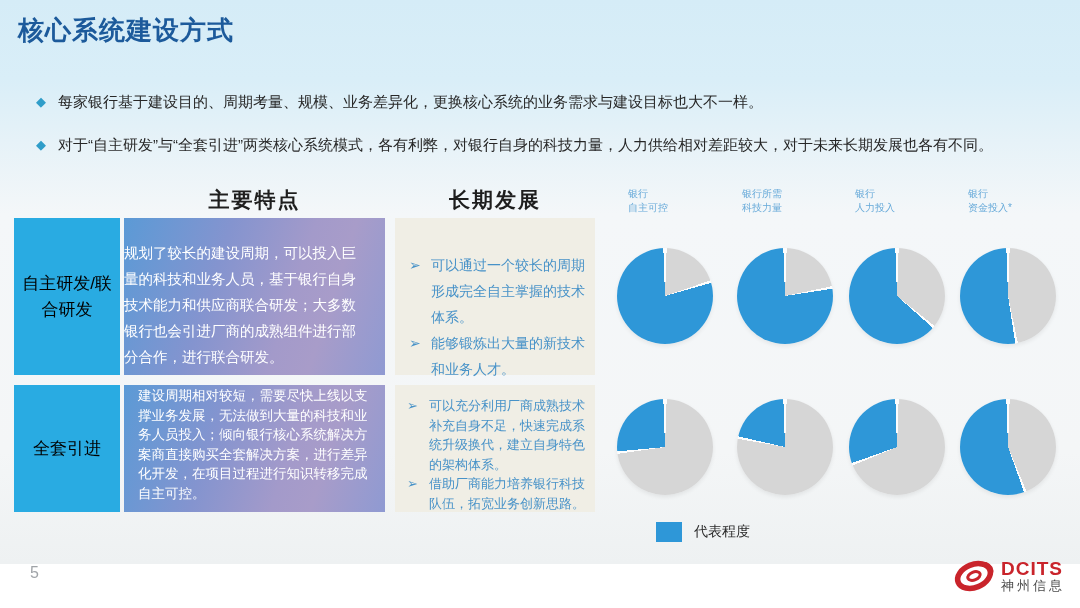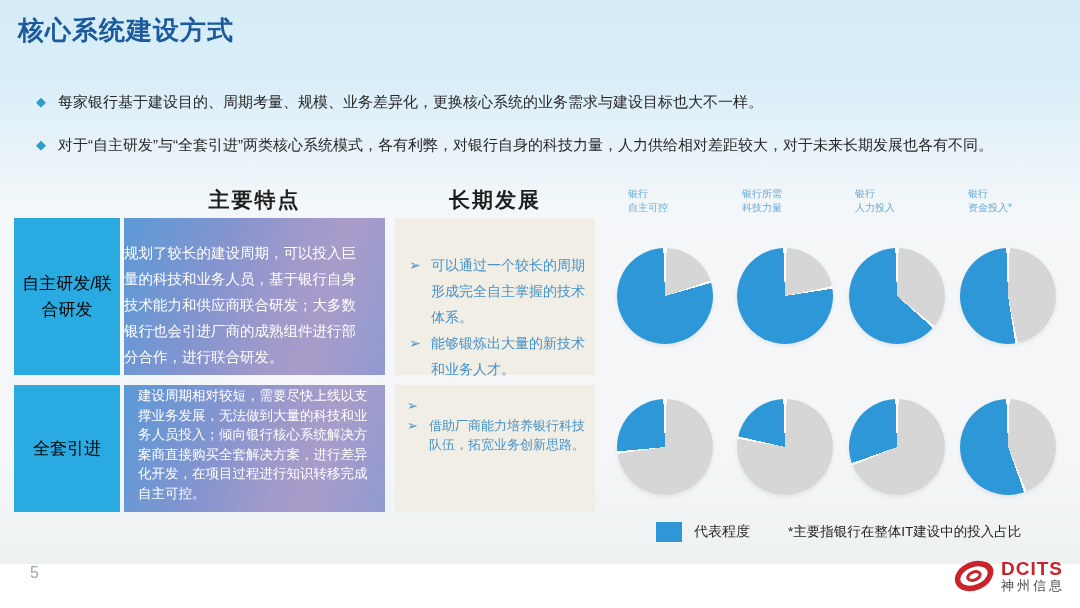--- a/index.html
+++ b/index.html
@@ -147,41 +147,41 @@
       </div>
     </div>
   </div>
 
   <div class="row2">
     <div class="row-label">全套引进</div>
     <div class="features-box">建设周期相对较短，需要尽快上线以支撑业务发展，无法做到大量的科技和业务人员投入；倾向银行核心系统解决方案商直接购买全套解决方案，进行差异化开发，在项目过程进行知识转移完成自主可控。</div>
     <div class="longterm-box">
       <div class="lt-item">
         <span class="lt-marker">➢</span>
+        <span>可以充分利用厂商成熟技术补充自身不足，快速完成系统升级换代，建立自身特色的架构体系。</span>
       </div>
       <div class="lt-item">
         <span class="lt-marker">➢</span>
         <span>借助厂商能力培养银行科技队伍，拓宽业务创新思路。</span>
       </div>
     </div>
   </div>
 
   <div class="pie r0 c0" style="background: conic-gradient(rgb(253, 253, 253) 0deg, rgb(253, 253, 253) 2deg, rgb(214, 214, 214) 2deg, rgb(214, 214, 214) 71deg, rgb(253, 253, 253) 71deg, rgb(253, 253, 253) 74deg, rgb(46, 151, 216) 74deg, rgb(46, 151, 216) 358deg, rgb(253, 253, 253) 358deg, rgb(253, 253, 253) 360deg);"></div>
   <div class="pie r0 c1" style="background: conic-gradient(rgb(253, 253, 253) 0deg, rgb(253, 253, 253) 2deg, rgb(214, 214, 214) 2deg, rgb(214, 214, 214) 78.2deg, rgb(253, 253, 253) 78.2deg, rgb(253, 253, 253) 81.2deg, rgb(46, 151, 216) 81.2deg, rgb(46, 151, 216) 358deg, rgb(253, 253, 253) 358deg, rgb(253, 253, 253) 360deg);"></div>
   <div class="pie r0 c2" style="background: conic-gradient(rgb(253, 253, 253) 0deg, rgb(253, 253, 253) 2deg, rgb(214, 214, 214) 2deg, rgb(214, 214, 214) 128.6deg, rgb(253, 253, 253) 128.6deg, rgb(253, 253, 253) 131.6deg, rgb(46, 151, 216) 131.6deg, rgb(46, 151, 216) 358deg, rgb(253, 253, 253) 358deg, rgb(253, 253, 253) 360deg);"></div>
   <div class="pie r0 c3" style="background: conic-gradient(rgb(253, 253, 253) 0deg, rgb(253, 253, 253) 2deg, rgb(214, 214, 214) 2deg, rgb(214, 214, 214) 168.2deg, rgb(253, 253, 253) 168.2deg, rgb(253, 253, 253) 171.2deg, rgb(46, 151, 216) 171.2deg, rgb(46, 151, 216) 358deg, rgb(253, 253, 253) 358deg, rgb(253, 253, 253) 360deg);"></div>
   <div class="pie r1 c0" style="background: conic-gradient(rgb(253, 253, 253) 0deg, rgb(253, 253, 253) 2deg, rgb(214, 214, 214) 2deg, rgb(214, 214, 214) 261.8deg, rgb(253, 253, 253) 261.8deg, rgb(253, 253, 253) 264.8deg, rgb(46, 151, 216) 264.8deg, rgb(46, 151, 216) 358deg, rgb(253, 253, 253) 358deg, rgb(253, 253, 253) 360deg);"></div>
   <div class="pie r1 c1" style="background: conic-gradient(rgb(253, 253, 253) 0deg, rgb(253, 253, 253) 2deg, rgb(214, 214, 214) 2deg, rgb(214, 214, 214) 279.8deg, rgb(253, 253, 253) 279.8deg, rgb(253, 253, 253) 282.8deg, rgb(46, 151, 216) 282.8deg, rgb(46, 151, 216) 358deg, rgb(253, 253, 253) 358deg, rgb(253, 253, 253) 360deg);"></div>
   <div class="pie r1 c2" style="background: conic-gradient(rgb(253, 253, 253) 0deg, rgb(253, 253, 253) 2deg, rgb(214, 214, 214) 2deg, rgb(214, 214, 214) 247.4deg, rgb(253, 253, 253) 247.4deg, rgb(253, 253, 253) 250.4deg, rgb(46, 151, 216) 250.4deg, rgb(46, 151, 216) 358deg, rgb(253, 253, 253) 358deg, rgb(253, 253, 253) 360deg);"></div>
   <div class="pie r1 c3" style="background: conic-gradient(rgb(253, 253, 253) 0deg, rgb(253, 253, 253) 2deg, rgb(214, 214, 214) 2deg, rgb(214, 214, 214) 157.4deg, rgb(253, 253, 253) 157.4deg, rgb(253, 253, 253) 160.4deg, rgb(46, 151, 216) 160.4deg, rgb(46, 151, 216) 358deg, rgb(253, 253, 253) 358deg, rgb(253, 253, 253) 360deg);"></div>
 
   <div class="legend">
     <span class="legend-swatch" style="background: rgb(46, 151, 216);"></span>
     <span class="legend-label">代表程度</span>
-    <span class="legend-footnote">*主要指银行在整体IT建设中的投入占比</span>
   </div>
 
   <div class="page-number">5</div>
 
   <div class="logo">
     <svg class="logo-icon" viewBox="0 0 44 36" xmlns="http://www.w3.org/2000/svg">
       <g transform="rotate(-22 22 18)">
         <ellipse cx="22" cy="18" rx="17" ry="11.5" fill="none" stroke="#c9242b" stroke-width="5.5"></ellipse>
         <ellipse cx="22" cy="18" rx="6.5" ry="4" fill="none" stroke="#c9242b" stroke-width="3"></ellipse>
       </g>

